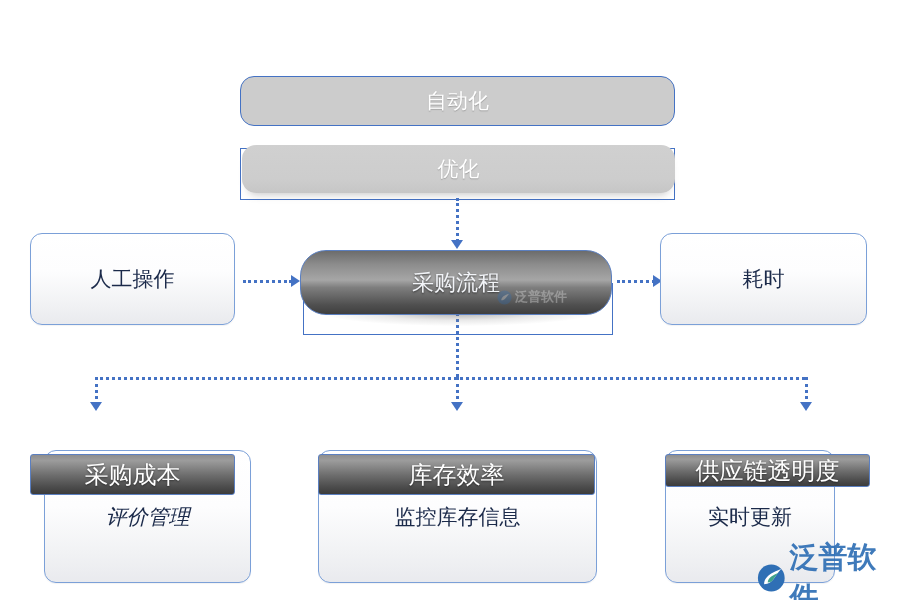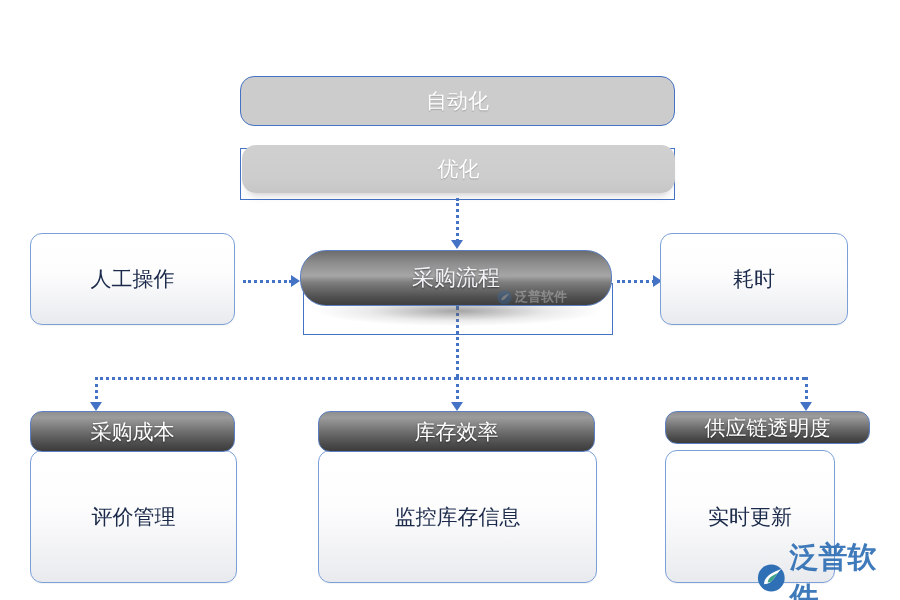--- a/index.html
+++ b/index.html
@@ -96,31 +96,32 @@
   .pill-dark-shadow {
     position: absolute;
     border-radius: 50%;
     background: radial-gradient(ellipse at center, rgba(90,90,90,.55) 0%, rgba(140,140,140,.18) 45%, rgba(255,255,255,0) 72%);
     z-index: 3;
   }
 
   
   .header-dark {
     border: 1.4px solid #5b7fc0;
-    border-radius: 12px;
+    border-radius: 3px;
     background: linear-gradient(180deg,
         #8e8e8e 0%,
         #9c9c9c 14%,
         #6d6d6d 52%,
         #4a4a4a 84%,
         #3c3c3c 100%);
     color: #ffffff;
-    font-size: 21px;
+    font-size: 24px;
     text-shadow: 0 1px 2px rgba(0,0,0,.5);
     z-index: 3;
+    margin-top: 43px;
   }
 
   
   .dot-h {
     position: absolute;
     height: 0;
     border-top: 3px dotted #4472c4;
   }
   .dot-v {
     position: absolute;
@@ -204,55 +205,55 @@
 
   <div class="box card-light" style="left:30px; top:233px; width:205px; height:92px;">
     <span>人工操作</span>
   </div>
 
   <div class="dot-h" style="left:243px; top:280px; width:49px;"></div>
   <div class="arrow arrow-right" style="left:291px; top:275px;"></div>
 
   <div class="frame" style="left:303px; top:283px; width:310px; height:52px;"></div>
   <div class="pill-dark-shadow" style="left:318px; top:296px; width:280px; height:30px;"></div>
-  <div class="box pill-dark" style="left:300px; top:250px; width:312px; height:56px;">
+  <div class="box pill-dark" style="left:300px; top:250px; width:312px; height:65px;">
     <span>采购流程</span>
   </div>
 
   <div class="wm-center">
     <svg width="15" height="15" viewBox="0 0 32 32">
       <circle cx="16" cy="16" r="15" fill="#2f6fb5"></circle>
       <path d="M9 22 C9 12, 24 9, 26 8 C20 14, 18 22, 9 22 Z" fill="#ffffff" opacity=".85"></path>
     </svg>
     <span class="wm-text">泛普软件</span>
   </div>
 
   <div class="dot-h" style="left:617px; top:280px; width:38px;"></div>
   <div class="arrow arrow-right" style="left:653px; top:275px;"></div>
 
-  <div class="box card-light" style="left:660px; top:233px; width:188px; height:92px;">
+  <div class="box card-light" style="left:660px; top:233px; width:207px; height:92px;">
     <span>耗时</span>
   </div>
 
   <div class="dot-v" style="left:456px; top:306px; height:72px;"></div>
   <div class="dot-h" style="left:95px; top:377px; width:710px;"></div>
 
   <div class="dot-v" style="left:95px; top:377px; height:28px;"></div>
   <div class="arrow arrow-down" style="left:90px; top:402px;"></div>
 
   <div class="dot-v" style="left:456px; top:377px; height:28px;"></div>
   <div class="arrow arrow-down" style="left:451px; top:402px;"></div>
 
   <div class="dot-v" style="left:805px; top:377px; height:28px;"></div>
   <div class="arrow arrow-down" style="left:800px; top:402px;"></div>
 
   <div class="box header-dark" style="left:30px; top:411px; width:205px; height:41px;">
     <span>采购成本</span>
   </div>
-  <div class="box card-light" style="left:30px; top:450px; width:207px; height:133px;">
+  <div class="box card-light" style="left:44px; top:450px; width:207px; height:133px;font-style:italic;">
     <span>评价管理</span>
   </div>
 
   <div class="box header-dark" style="left:318px; top:411px; width:277px; height:41px;">
     <span>库存效率</span>
   </div>
   <div class="box card-light" style="left:318px; top:450px; width:279px; height:133px;">
     <span>监控库存信息</span>
   </div>
 

